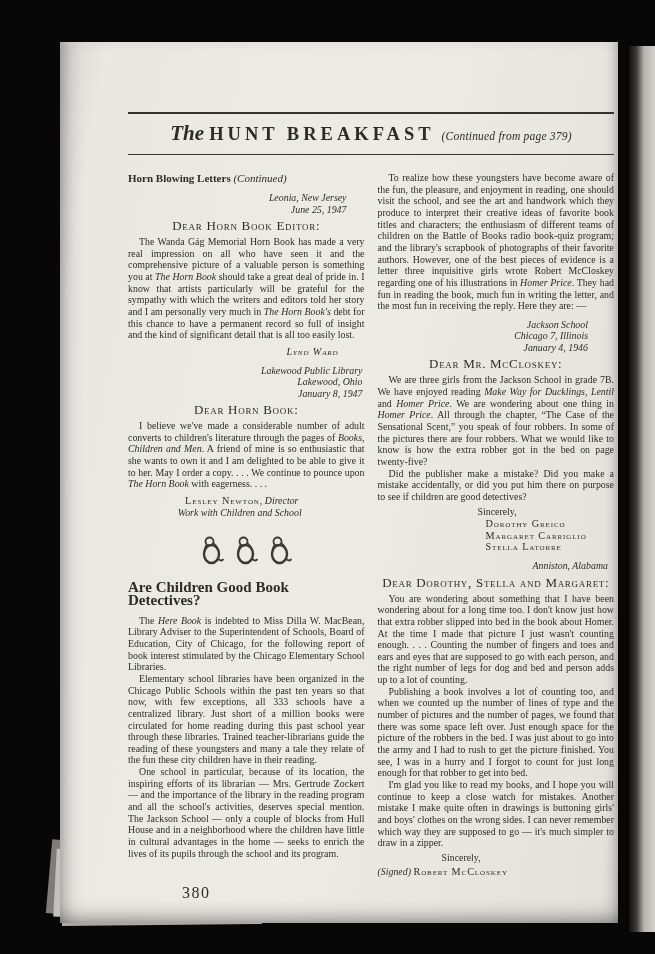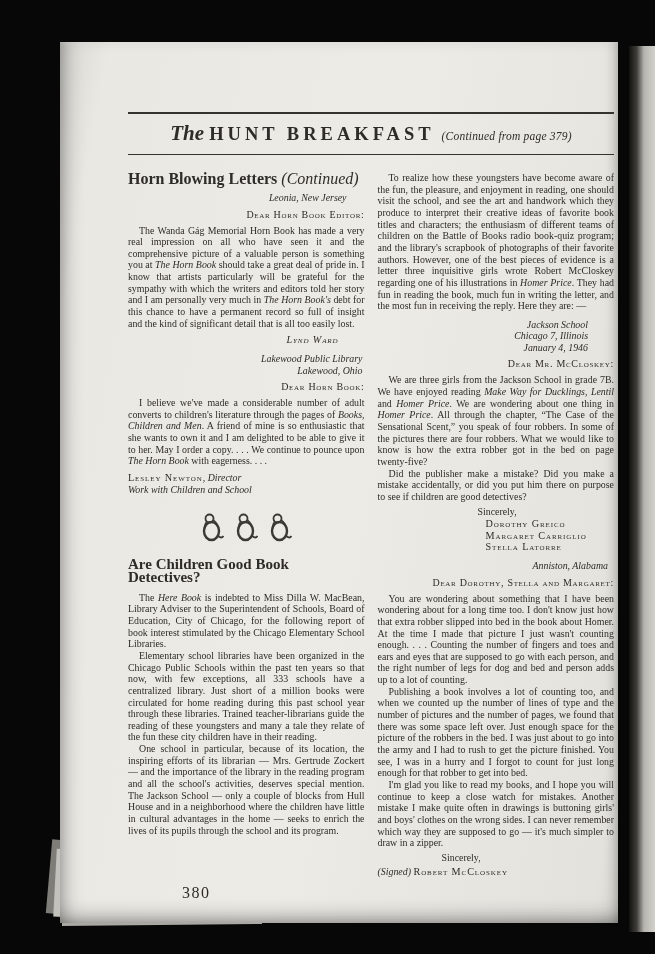--- a/index.html
+++ b/index.html
@@ -24,29 +24,29 @@
   
   .masthead{border-top:2px solid #35332e;border-bottom:1.5px solid #35332e;
     padding:7px 0 8px;text-align:center;white-space:nowrap;}
   .t-the{font-style:italic;font-weight:bold;font-size:21px;margin-right:5px;}
   .t-main{font-size:18.5px;font-weight:bold;letter-spacing:4px;}
   .t-cont{font-style:italic;font-size:11.5px;margin-left:3px;letter-spacing:.2px;}
   
   .columns{display:flex;gap:13px;margin-top:17px;}
   .col{width:236.5px;font-size:9.9px;line-height:11.65px;text-align:justify;}
   .bp{margin:0;text-indent:11px;}
-  .sec-heading{font-size:16px;font-weight:bold;text-align:left;margin:0 0 3px;line-height:13px;}
+  .sec-heading{font-size:11px;font-weight:bold;text-align:left;margin:0 0 3px;line-height:13px;}
   .hb-cont{font-weight:normal;font-style:italic;}
   .sec-heading2{font-size:15px;font-weight:bold;text-align:left;margin:14px 0 8px;line-height:13px;}
   .address{font-style:italic;text-align:right;margin:7px 0 5px;line-height:11.5px;}
   .pr18{padding-right:18px;} .pr26{padding-right:26px;font-style:italic;} .pr6{padding-right:6px;} .pr2{padding-right:2px;font-style:italic;}
-  .salutation{font-variant:small-caps;letter-spacing:.7px;text-align:right;margin:5px 0 4px;font-size:10px;line-height:12px;}
+  .salutation{font-variant:small-caps;letter-spacing:.7px;text-align:center;margin:5px 0 4px;font-size:13px;line-height:12px;}
   .sc{font-variant:small-caps;letter-spacing:.9px;font-size:10.2px;}
   .sig-line{text-align:right;margin:5px 0 2px;}
-  .sig-newton{text-align:left;padding-right:9px;margin-top:5px;line-height:11.8px;}
+  .sig-newton{text-align:center;padding-right:9px;margin-top:5px;line-height:11.8px;}
   .sig-newton .l2{padding-right:4px;}
   i{font-style:italic;}
   .ornament{display:flex;justify-content:center;gap:10px;margin:14px 0 13px;}
   .closing-ind{padding-left:100px;text-align:left;margin:3px 0 1px;}
   .names{padding-left:108px;text-align:left;line-height:11.6px;}
   .names .nm{display:block;}
   .closing-ind2{padding-left:64px;text-align:left;margin-top:3px;}
   .signed-line{padding-right:2px;margin-top:2px;}
   .page-num{position:absolute;left:122px;top:842px;font-size:16px;letter-spacing:1.5px;color:#2e2c28;}
 </style>
@@ -70,30 +70,32 @@
       <div class="columns">
 
         <div class="col">
           <div class="sec-heading">
             <span>Horn Blowing Letters</span>
             <span class="hb-cont">(Continued)</span>
           </div>
 
           <div class="address pr18">
             <div>Leonia, New Jersey</div>
+            <div>June 25, 1947</div>
           </div>
           <div class="salutation">Dear Horn Book Editor:</div>
           <p class="bp">The Wanda Gág Memorial Horn Book has made a very real impression on all who have seen it and the comprehensive picture of a valuable person is something you at <i>The Horn Book</i> should take a great deal of pride in. I know that artists particularly will be grateful for the sympathy with which the writers and editors told her story and I am personally very much in <i>The Horn Book's</i> debt for this chance to have a permanent record so full of insight and the kind of significant detail that is all too easily lost.</p>
           <div class="sig-line pr26">
             <span class="sc">Lynd Ward</span>
           </div>
 
           <div class="address pr2">
             <div>Lakewood Public Library</div>
             <div>Lakewood, Ohio</div>
+            <div>January 8, 1947</div>
           </div>
           <div class="salutation">Dear Horn Book:</div>
           <p class="bp">I believe we've made a considerable number of adult converts to children's literature through the pages of <i>Books, Children and Men</i>. A friend of mine is so enthusiastic that she wants to own it and I am delighted to be able to give it to her. May I order a copy. . . .  We continue to pounce upon <i>The Horn Book</i> with eagerness. . . .</p>
           <div class="sig-newton">
             <div><span class="sc">Lesley Newton</span><i>, Director</i></div>
             <div class="l2"><i>Work with Children and School</i></div>
           </div>
 
           <div class="ornament">
             <svg width="24" height="34" viewBox="0 0 24 34">

